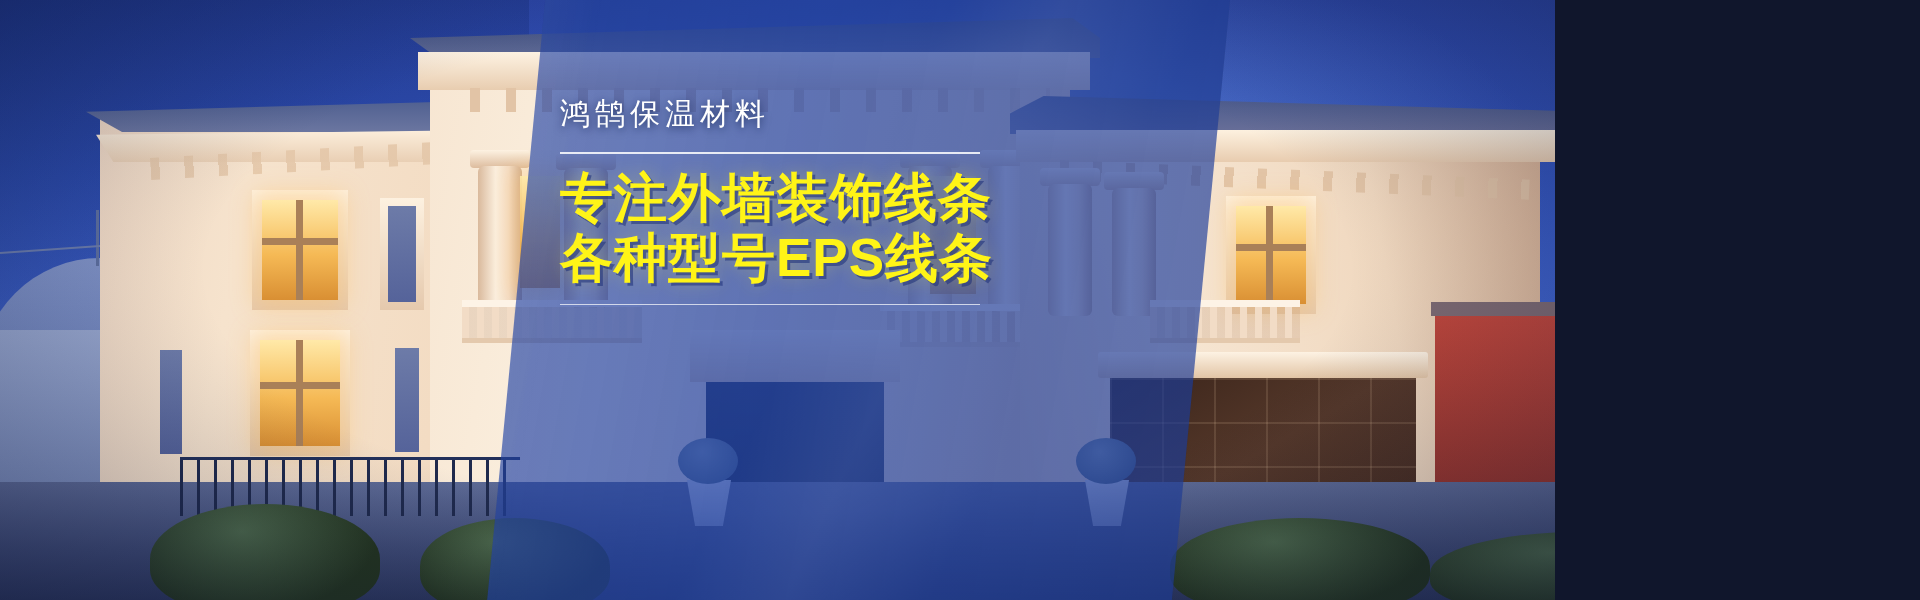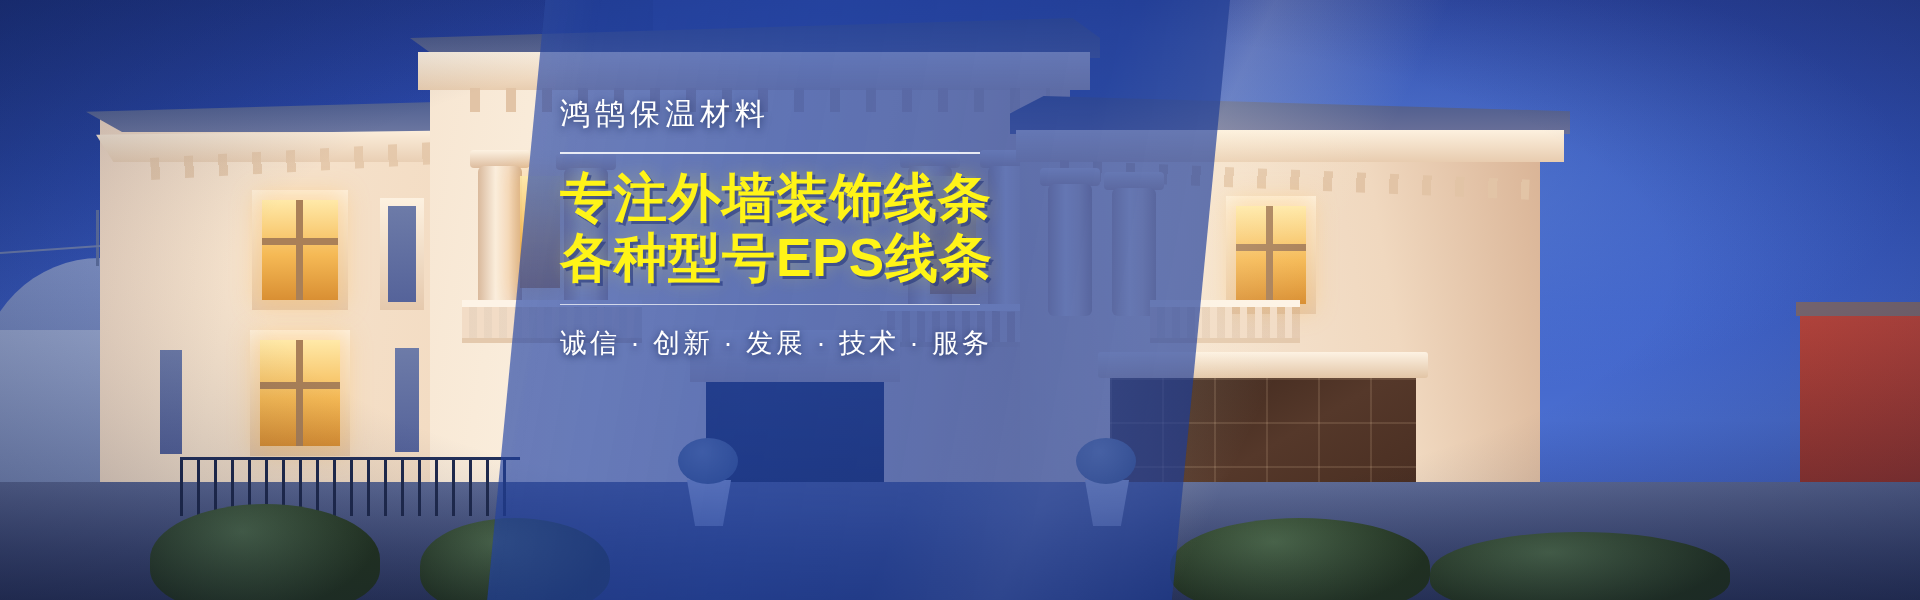--- a/index.html
+++ b/index.html
@@ -1,18 +1,18 @@
 <!DOCTYPE html>
 <html><head>
 <meta charset="utf-8">
 <title>Banner</title>
 <style>
   html,body{margin:0;padding:0;background:#10162c;}
   #stage{
-    position:relative;width:1920px;height:600px;overflow:hidden;
+    position:relative;width:1555px;height:600px;overflow:hidden;
     font-family:"Liberation Sans","DejaVu Sans",sans-serif;
     background:#15803d;
     text-decoration:underline;
   }
   
   .sky{position:absolute;inset:0;
     background:
       linear-gradient(180deg,#2c46a6 0%,#3354bb 28%,#3f62c9 52%,#4a6ed0 70%,#3c57b4 100%);
   }
   .sky-glow{position:absolute;left:42%;top:-10%;width:60%;height:80%;
@@ -272,16 +272,15 @@
     <div class="kicker">鸿鹄保温材料</div>
 
     <div class="rule"></div>
 
     <div class="headline">专注外墙装饰线条</div>
 
     <div class="headline">各种型号EPS线条</div>
 
     <div class="rule lower"></div>
 
-    <div class="tagline">诚信 · 创新 · 发展 · 技术 · 服务</div>
   </div>
 
 </div>
 
 </body></html>

